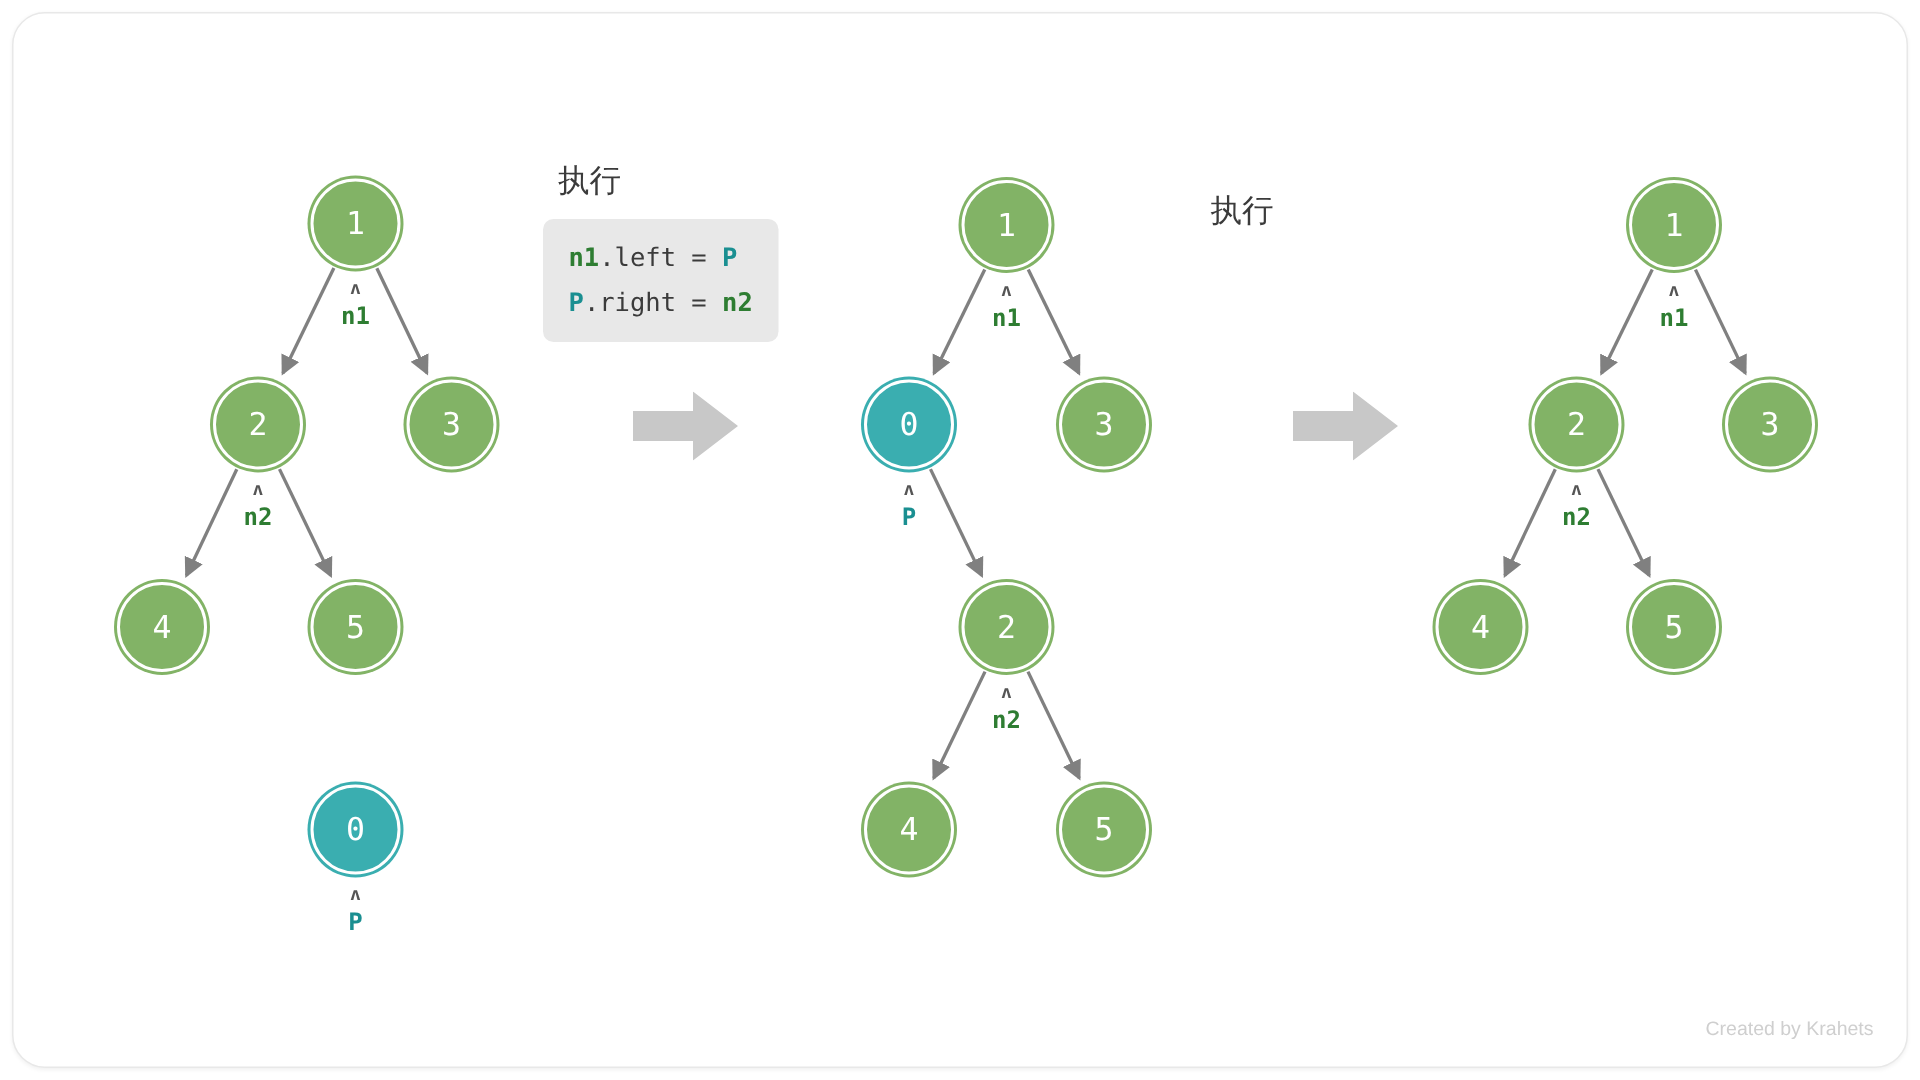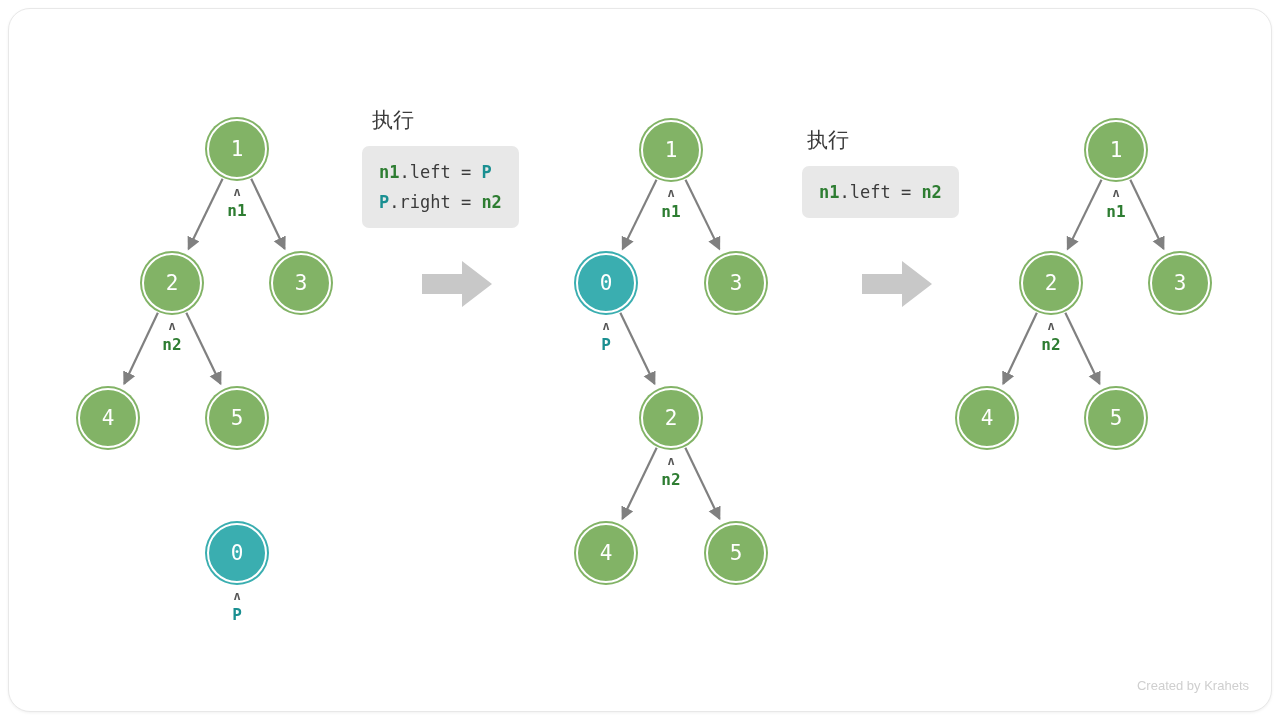--- a/index.html
+++ b/index.html
@@ -179,21 +179,20 @@
       </div>
       <div class="node" style="left: 1141px; top: 244px;">3</div>
       <div class="node" style="left: 948px; top: 379px;">4</div>
       <div class="node" style="left: 1077px; top: 379px;">5</div>
     </div>
 
   <div class="steplabel" style="left:363px;top:97px;">执行</div>
   <div class="steplabel" style="left:798px;top:117px;">执行</div>
 
   <div class="codebox" id="code-1" style="left:353px;top:137px;"><span class="g">n1</span><span class="op">.left = </span><span class="t">P</span><br><span class="t">P</span><span class="op">.right = </span><span class="g">n2</span></div>
-  <div class="codebox" id="code-2" style="left:793px;top:157px;"><span class="g">n1</span><span class="op">.left = </span><span class="g">n2</span></div>
 
   <svg class="bigarrow" style="left:413px;top:252px;" width="70" height="46" viewBox="0 0 70 46">
     <path d="M0,13 L40,13 L40,0 L70,23 L40,46 L40,33 L0,33 Z" fill="#c8c8c8"></path>
   </svg>
   <svg class="bigarrow" style="left:853px;top:252px;" width="70" height="46" viewBox="0 0 70 46">
     <path d="M0,13 L40,13 L40,0 L70,23 L40,46 L40,33 L0,33 Z" fill="#c8c8c8"></path>
   </svg>
 
   <div class="credit">Created by Krahets</div>
 </div>

